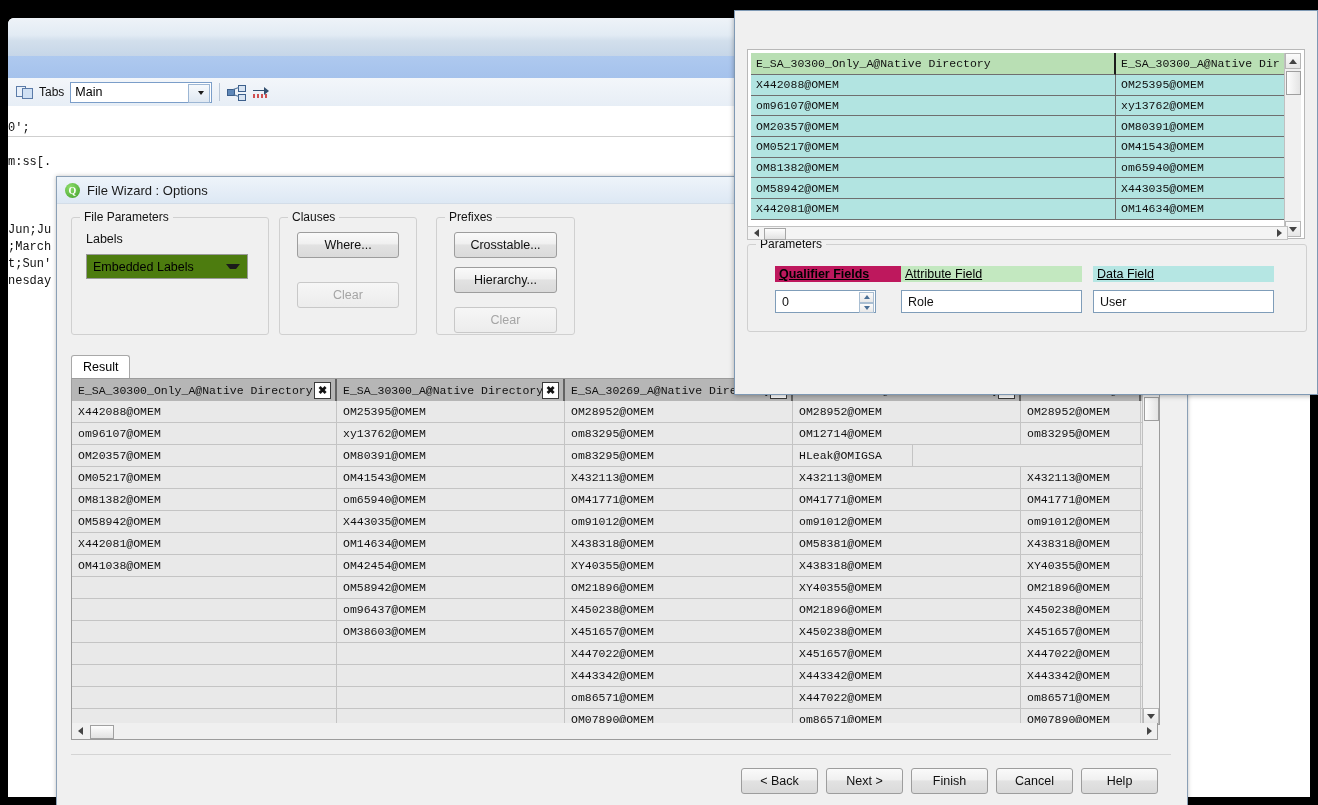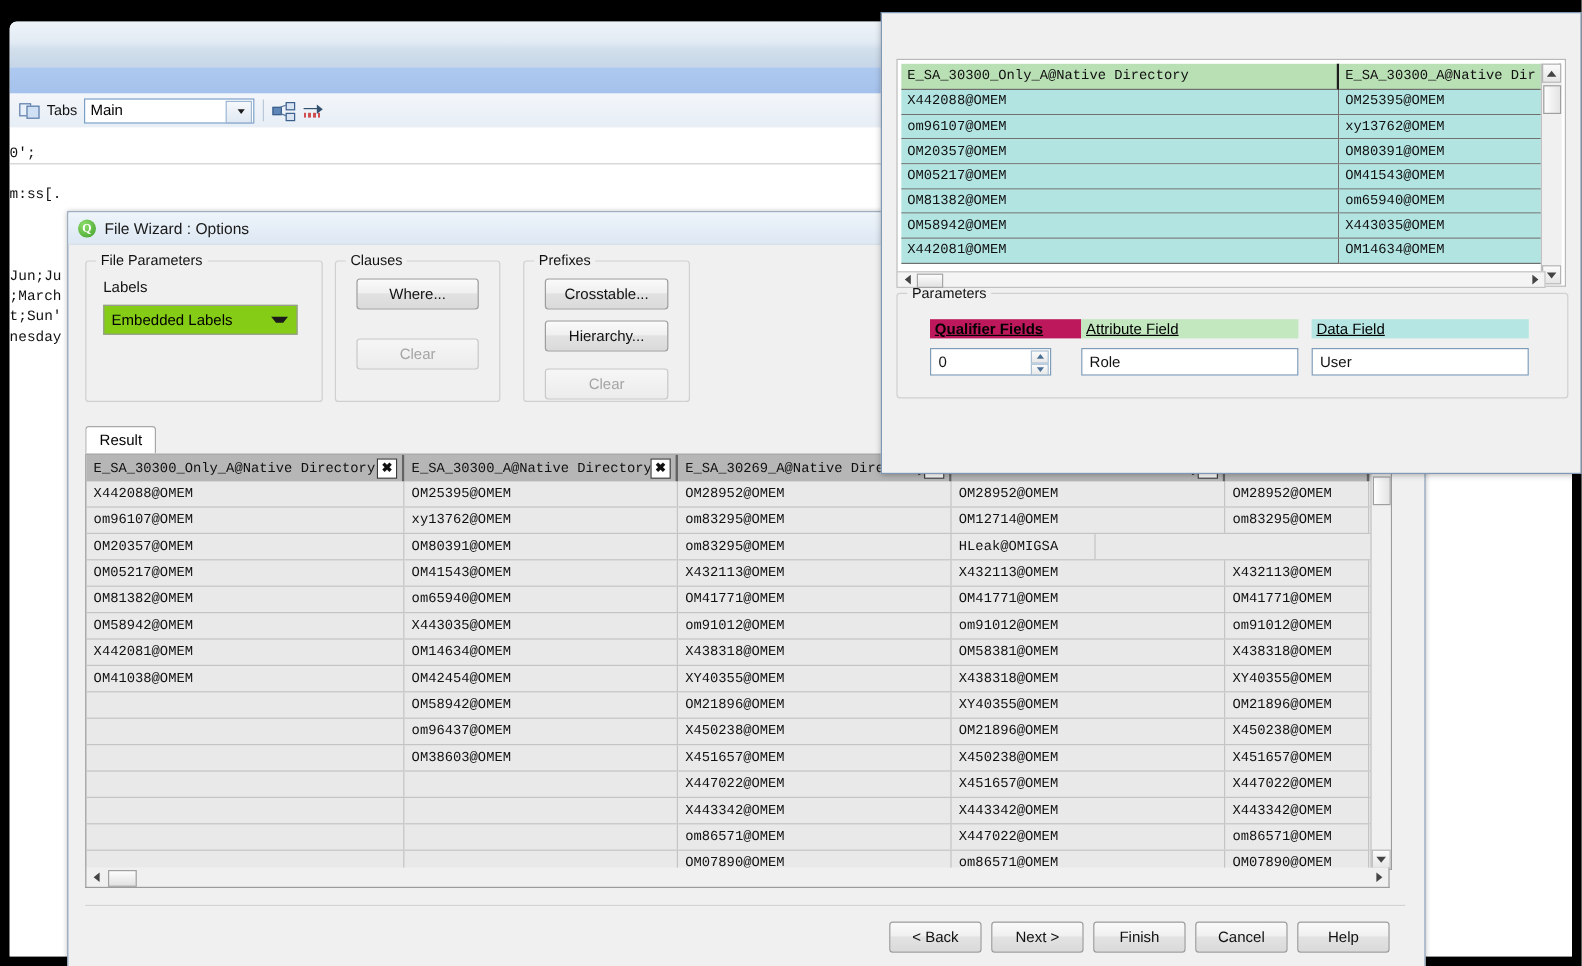--- a/index.html
+++ b/index.html
@@ -63,21 +63,21 @@
     background:radial-gradient(circle at 35% 30%,#8ede6c,#3f9e28);
     color:#fff;font-size:10px;font-weight:bold;display:flex;align-items:center;
     justify-content:center;margin-right:7px;font-family:"Liberation Serif",serif;}
   .wiz-title-text{font-size:13px;color:#1a1a1a;}
 
   .groupbox{position:absolute;border:1px solid #d0d0d0;border-radius:3px;background:transparent;}
   .groupbox > .gb-label{position:absolute;top:-8px;left:8px;background:#f0f0f0;
     padding:0 4px;font-size:12px;color:#111;}
   .field-label{font-size:12.5px;color:#111;}
 
-  .combo{width:160px;height:23px;border:1px solid #9a9a9a;background:#84cc16;position:relative;
+  .combo{width:160px;height:23px;border:1px solid #9a9a9a;background:#4d7c0f;position:relative;
     display:flex;align-items:center;}
   .combo span{padding-left:6px;font-size:12.5px;}
   .combo .carat{position:absolute;right:7px;top:9px;border-left:4.5px solid transparent;
     border-right:4.5px solid transparent;border-top:5px solid #1b1b1b;}
 
   .btn{height:24px;border:1px solid #9d9d9d;border-radius:3px;
     background:linear-gradient(to bottom,#fafafa 0%,#f0f0f0 45%,#e2e2e2 50%,#dadada 100%);
     font-size:12.5px;color:#111;display:flex;align-items:center;justify-content:center;
     font-family:"Liberation Sans",sans-serif;}
   .btn.dis{color:#a5a5a5;border-color:#c8c8c8;

